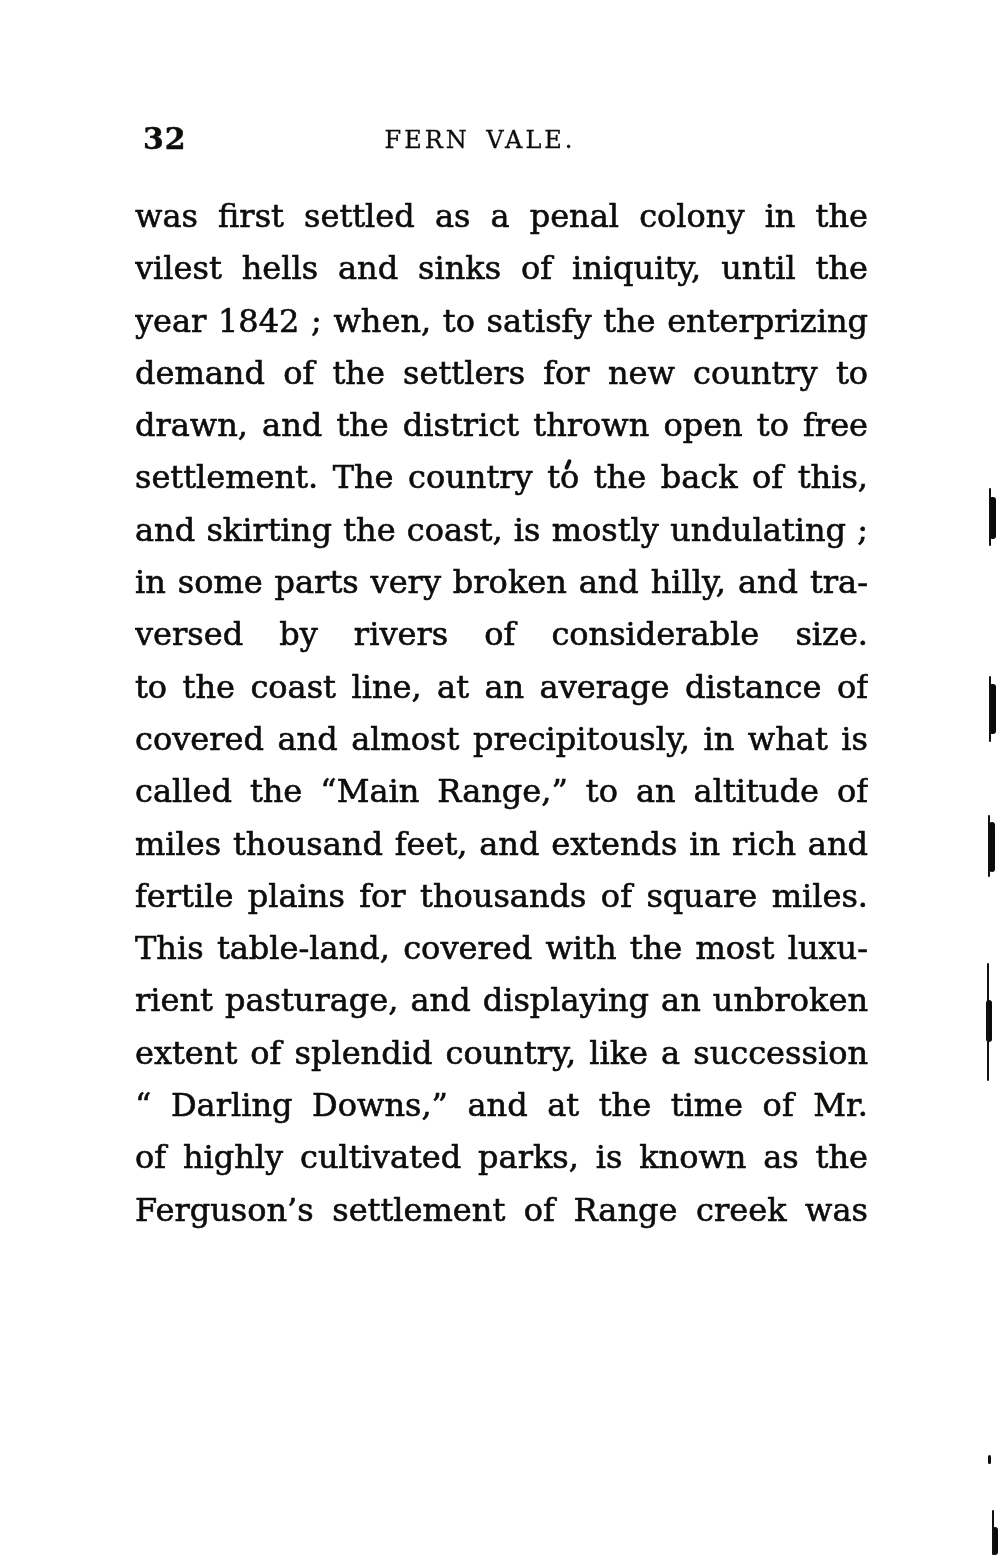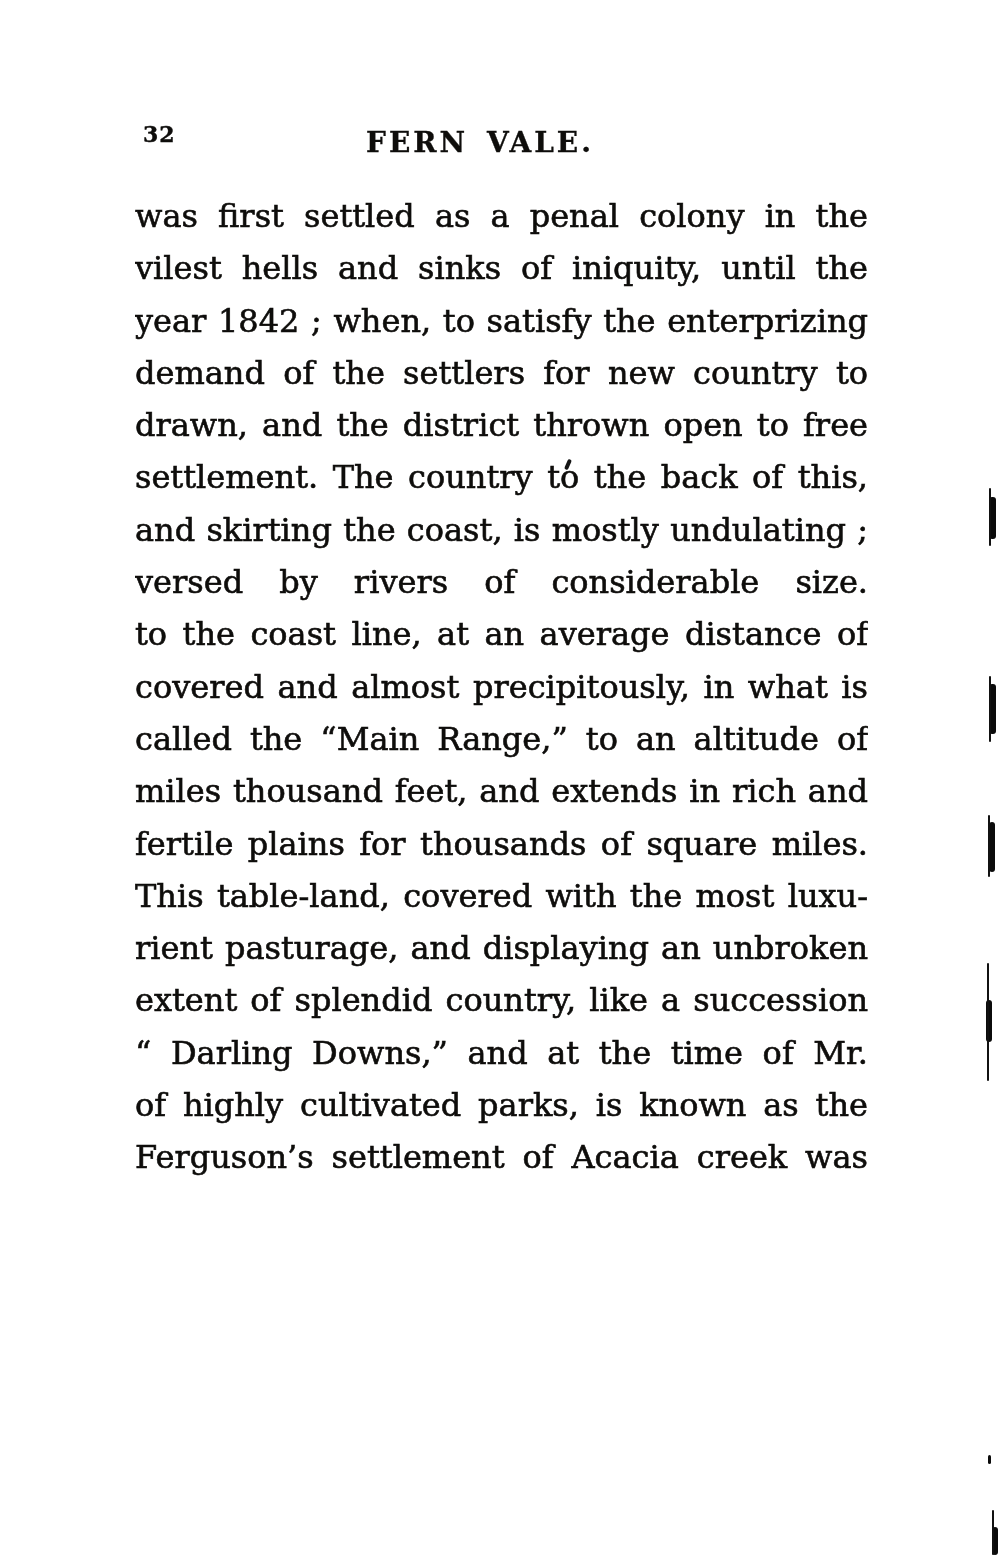--- a/index.html
+++ b/index.html
@@ -10,33 +10,33 @@
     background: #ffffff;
     overflow: hidden;
     font-family: "DejaVu Serif", "Liberation Serif", serif;
     color: #0e0d0b;
   }
   
   .page-number {
     position: absolute;
     left: 143px;
     top: 121px;
-    font-size: 22px;
+    font-size: 30px;
     font-weight: bold;
     letter-spacing: 1px;
     -webkit-text-stroke: 0.4px #0e0d0b;
   }
   .running-title {
     position: absolute;
     left: 135px;
     top: 126px;
     width: 690px;
     text-align: center;
-    font-size: 28px;
-    font-weight: bold;
+    font-size: 24px;
+    font-weight: normal;
     letter-spacing: 3px;
     word-spacing: 6px;
     -webkit-text-stroke: 0.3px #0e0d0b;
   }
   
   .page-body {
     position: absolute;
     left: 135px;
     top: 190px;
     width: 733px;
@@ -90,32 +90,33 @@
 
   <div class="page-body">
 
   <div class="text-line">was first settled as a penal colony in the year</div>
       <div class="text-line">vilest hells and sinks of iniquity, until the</div>
       <div class="text-line">year 1842 ; when, to satisfy the enterprizing</div>
       <div class="text-line">demand of the settlers for new country to</div>
       <div class="text-line">drawn, and the district thrown open to free</div>
       <div class="text-line">settlement. The country to the back of this,</div>
       <div class="text-line">and skirting the coast, is mostly undulating ;</div>
+      <div class="text-line">in some parts very broken and hilly, and tra-</div>
       <div class="text-line">versed by rivers of considerable size. Parallel</div>
       <div class="text-line">to the coast line, at an average distance of</div>
       <div class="text-line">covered and almost precipitously, in what is</div>
       <div class="text-line">called the “Main Range,” to an altitude of some</div>
       <div class="text-line">miles thousand feet, and extends in rich and</div>
       <div class="text-line">fertile plains for thousands of square miles.</div>
       <div class="text-line">This table-land, covered with the most luxu-</div>
       <div class="text-line">rient pasturage, and displaying an unbroken</div>
       <div class="text-line">extent of splendid country, like a succession</div>
       <div class="text-line">“ Darling Downs,” and at the time of Mr.</div>
       <div class="text-line">of highly cultivated parks, is known as the</div>
-      <div class="text-line">Ferguson’s settlement of Acacia creek was</div>
+      <div class="text-line">Ferguson’s settlement of Range creek was</div>
     </div>
 
   <div class="stray-tick"></div>
 
   <div class="edge-mark" style="right:4px; top:497px;  width:7px; height:42px;"></div>
   <div class="edge-stem" style="right:9px; top:488px;  height:58px;"></div>
 
   <div class="edge-mark" style="right:4px; top:684px;  width:7px; height:50px;"></div>
   <div class="edge-stem" style="right:9px; top:676px;  height:66px;"></div>
 

